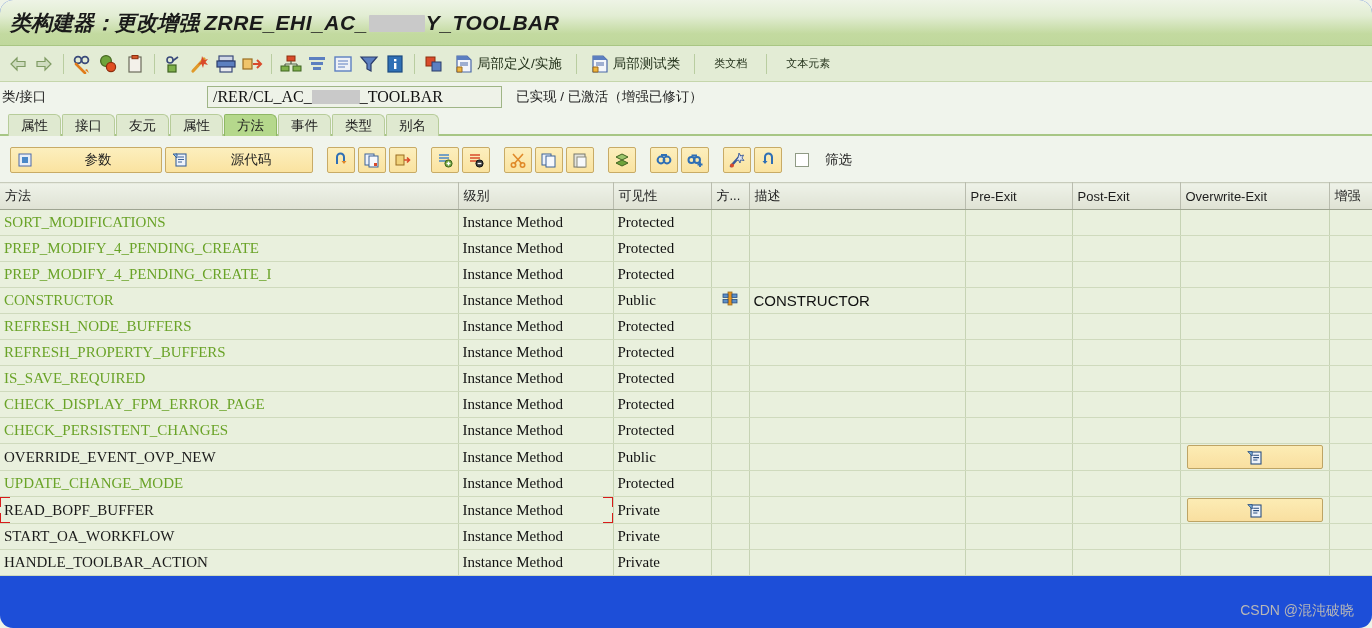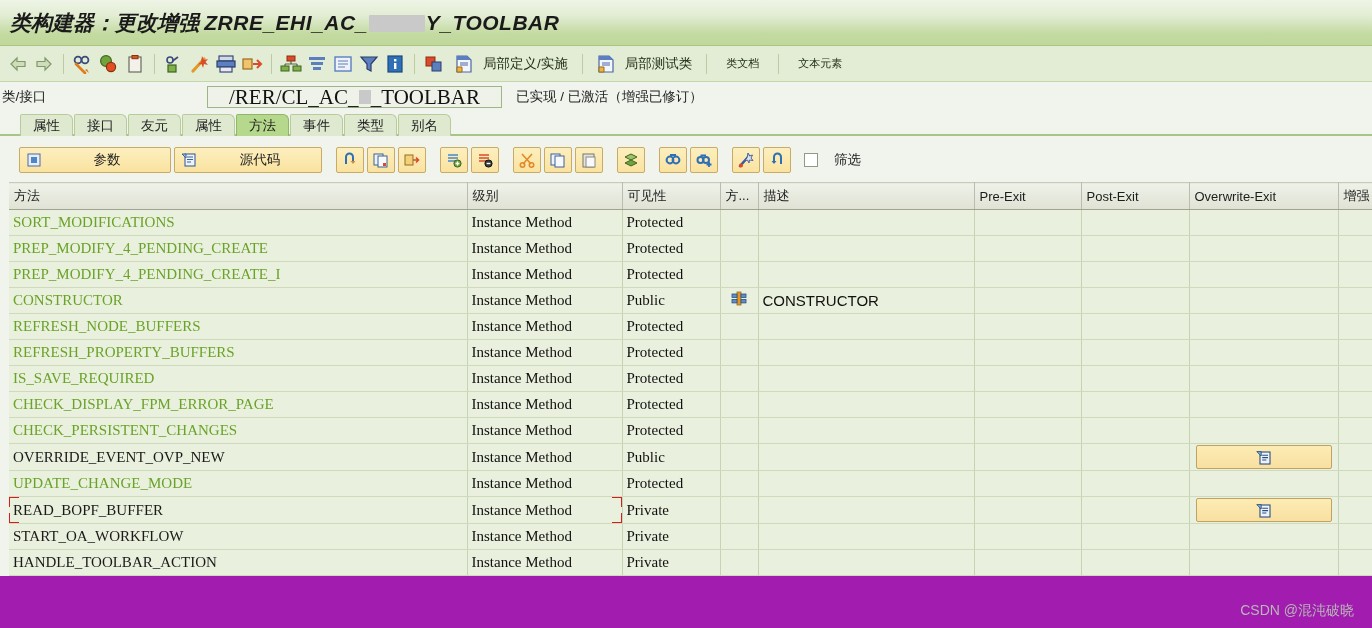--- a/index.html
+++ b/index.html
@@ -6,21 +6,22 @@
     margin: 0; padding: 0;
     width: 1372px; height: 628px;
     overflow: hidden;
     background: #eef3e7;
     font-family: "Liberation Sans", sans-serif;
   }
   #app {
     position: relative;
     width: 1372px; height: 628px;
     overflow: hidden;
-    background: #a21caf;
+    background: #1d4ed8;
+    border-radius: 13px;
   }
 
   
   .titlebar {
     position: relative;
     height: 46px;
     background: linear-gradient(to bottom, #eef4e6 0%, #e2edd3 35%, #c3daa0 75%, #c0d89c 100%);
     border-bottom: 1px solid #a9c683;
     display: flex; align-items: center;
     padding-left: 10px;
@@ -67,21 +68,21 @@
     cursor: pointer;
     flex: 0 0 auto;
   }
   .tb-sep {
     width: 1px; height: 20px;
     background: #b9cda0;
     margin: 0 5px;
     flex: 0 0 auto;
   }
   .tb-textbtn {
-    display: flex; align-items: center; gap: 10px;
+    display: flex; align-items: center; gap: 4px;
     padding: 0 7px; height: 26px;
     font-size: 13.5px; color: #23311a;
     cursor: pointer;
     white-space: nowrap;
     font-family: "Liberation Sans", sans-serif;
     flex: 0 0 auto;
   }
   .tb-plain {
     padding: 0 12px; height: 26px;
     display: flex; align-items: center;
@@ -101,44 +102,44 @@
   .classrow .lbl {
     font-size: 13.5px; color: #1d1d1d;
     width: 205px;
     font-family: "Liberation Sans", sans-serif;
   }
   .classfield {
     width: 295px; height: 22px;
     background: #eef2e8;
     border: 1px solid #9fb586;
     display: flex; align-items: center;
-    padding: 0 21px;
+    padding: 0 5px;
     box-sizing: border-box;
     font-family: "Liberation Serif", serif;
-    font-size: 21px;
+    font-size: 16px;
     color: #111;
     position: relative;
   }
   .classfield .redact2 {
     display: inline-block;
     width: 48px; height: 14px;
     background: #c9c9c9;
     vertical-align: -2px;
   }
   .classstatus {
     margin-left: 14px;
     font-size: 13.5px; color: #1d1d1d;
     white-space: nowrap;
   }
 
   
   .tabstrip {
     height: 24px;
     display: flex; align-items: flex-end;
-    padding-left: 20px;
+    padding-left: 8px;
     background: #f0f4ec;
     box-sizing: border-box;
     position: relative;
   }
   .tabstrip::after {
     content: "";
     position: absolute;
     left: 0; right: 0; bottom: 0;
     height: 2px;
     background: #a7c685;
@@ -163,21 +164,20 @@
   .tab.active {
     background: #b5d88c;
     border-color: #8fb765;
     z-index: 3;
   }
 
   
   .panel {
     background: #f0f4ec;
     padding-top: 10px;
-    padding-left: 9px;
   }
   .paneltoolbar {
     height: 28px;
     display: flex; align-items: center;
     padding-left: 10px;
     gap: 3px;
     box-sizing: border-box;
   }
   .ybtn {
     height: 26px;

